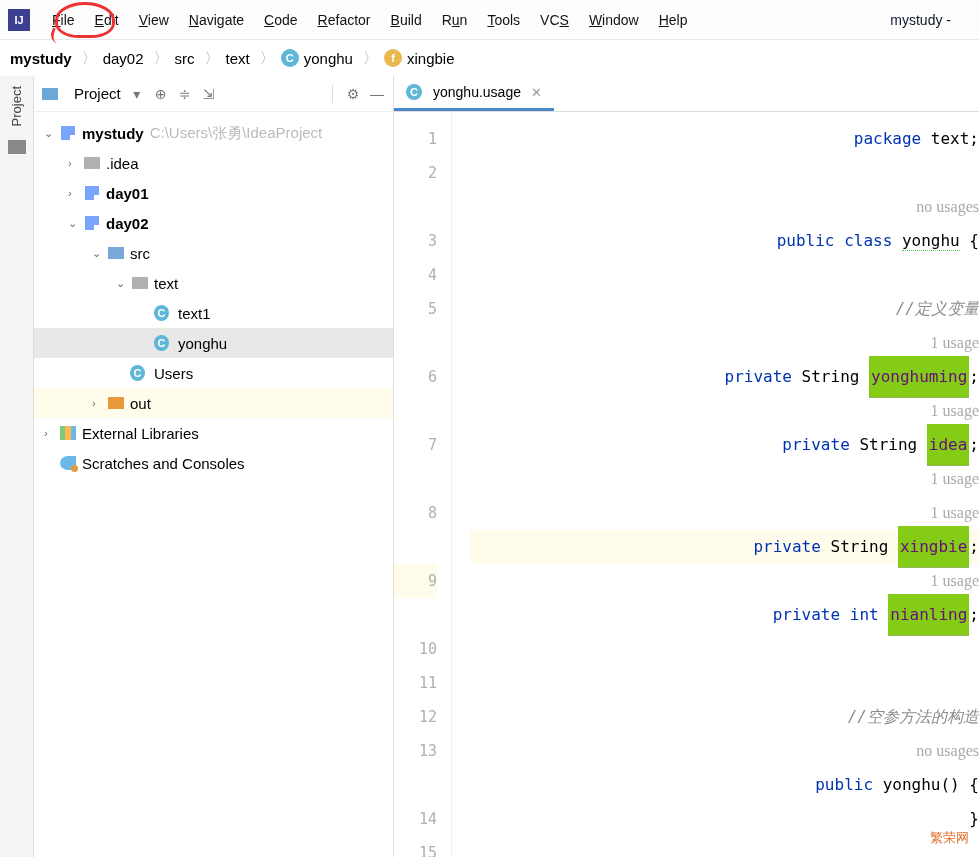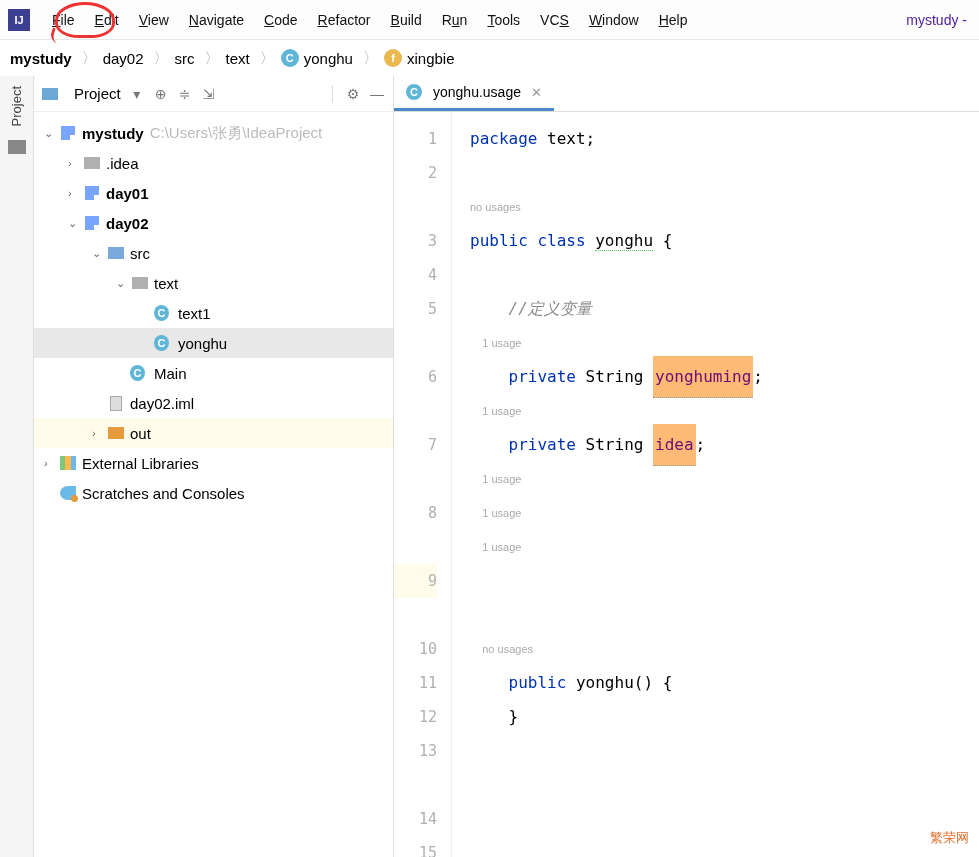--- a/index.html
+++ b/index.html
@@ -2,21 +2,21 @@
 <html><head>
 <meta charset="utf-8">
 <style>
 * { box-sizing: border-box; margin: 0; padding: 0; }
 body { font-family: "Segoe UI", Arial, sans-serif; font-size: 14px; background: #fff; color: #000; width: 979px; height: 857px; overflow: hidden; position: relative; }
 .menubar { height: 40px; display: flex; align-items: center; padding: 0 8px; background: #fdfdfd; border-bottom: 1px solid #e8e8e8; }
 .menubar .app-icon { width: 22px; height: 22px; background: #3c3f8f; display: flex; align-items: center; justify-content: center; color: #fff; font-weight: bold; font-size: 11px; margin-right: 12px; }
 .menubar .menuitem { margin: 0 10px; cursor: pointer; color: #111; }
 .menubar .menuitem u { text-decoration: underline; }
 .menubar .spacer { flex: 1; }
-.menubar .title-right { color: #4c1d95; margin-right: 4px; }
+.menubar .title-right { color: #0f172a; margin-right: 20px; }
 .file-circle { position: absolute; top: 2px; left: 55px; width: 60px; height: 36px; border: 3px solid #e33; border-radius: 50% 50% 40% 40%; pointer-events: none; }
 .file-tail { position: absolute; top: 30px; left: 50px; width: 18px; height: 14px; border-left: 3px solid #e33; border-bottom-left-radius: 10px; transform: rotate(20deg); pointer-events: none; }
 .breadcrumb { height: 36px; display: flex; align-items: center; padding: 0 10px; background: #fff; font-size: 15px; }
 .breadcrumb .seg { display: flex; align-items: center; margin-right: 4px; }
 .breadcrumb .arrow { color: #aaa; margin: 0 6px; }
 .c-icon { display: inline-flex; width: 18px; height: 18px; border-radius: 50%; background: #5fb6d6; color: #fff; font-size: 11px; font-weight: bold; align-items: center; justify-content: center; margin-right: 5px; }
 .f-icon { display: inline-flex; width: 18px; height: 18px; border-radius: 50%; background: #e9b84f; color: #fff; font-size: 11px; font-weight: bold; align-items: center; justify-content: center; margin-right: 5px; }
 .main { display: flex; height: calc(100% - 76px); }
 .project-sidebar { width: 34px; background: #f5f5f5; border-right: 1px solid #ddd; display: flex; flex-direction: column; align-items: center; padding-top: 10px; }
 .project-sidebar .label { writing-mode: vertical-rl; transform: rotate(180deg); font-size: 13px; color: #444; margin-bottom: 14px; }
@@ -45,28 +45,28 @@
 .path-hint { color: #bbb; margin-left: 6px; }
 .bold { font-weight: bold; }
 .editor-area { flex: 1; display: flex; flex-direction: column; }
 .editor-tabs { height: 36px; display: flex; align-items: stretch; border-bottom: 1px solid #ddd; }
 .editor-tab { display: flex; align-items: center; padding: 0 12px; border-bottom: 3px solid #4a88c7; background: #fff; gap: 6px; }
 .editor-tab .close { color: #999; font-size: 13px; cursor: pointer; margin-left: 4px; }
 .editor-body { flex: 1; display: flex; overflow: hidden; }
 .gutter { width: 58px; background: #fff; border-right: 1px solid #eee; text-align: right; padding: 10px 14px 0 0; color: #b0b0b0; font-family: "Consolas", monospace; font-size: 15px; line-height: 34px; position: relative; }
 .gutter .ln { height: 34px; }
 .gutter .ln.curr { background: #fffcec; }
-.code { flex: 1; padding: 10px 0 0 18px; font-family: "Consolas", monospace; font-size: 16px; line-height: 34px; }
+.code { flex: 1; padding: 10px 0 0 18px; font-family: "Consolas", monospace; font-size: 16px; line-height: 34px; text-align: right; }
 .code-line { height: 34px; white-space: pre; }
 .code-line.curr { background: #fffcec; }
-.hint { color: #aaa; font-size: 11px; font-family: Liberation Sans, sans-serif; }
+.hint { color: #aaa; font-size: 16px; font-family: Liberation Serif, serif; }
 .kw { color: #0033b3; }
 .comment { color: #8c8c8c; font-style: italic; }
 .classname { color: #000; }
-.field { color: #660e7a; background: #fdba74; border-bottom: 1px dotted #999; padding: 11px 2px; margin-top: 13px; }
+.field { color: #660e7a; background: #84cc16; border-bottom: 1px dotted #999; padding: 11px 2px; margin-top: 13px; }
 .watermark { position: absolute; right: 10px; bottom: 10px; font-size: 13px; color: #e07030; }
 .sep { width: 1px; height: 18px; background: #ddd; margin: 0 4px; }
 </style>
 </head>
 <body>
 
 <div class="menubar">
   <div class="app-icon">IJ</div>
   <span class="menuitem"><u>F</u>ile</span>
   <span class="menuitem"><u>E</u>dit</span>
@@ -178,27 +178,21 @@
       <div class="tree-row selected" style="padding-left:120px">
           <span class="icon">
             <span class="c-icon" style="width:16px;height:16px">C</span>
           </span>
           <span>yonghu</span>
         </div>
       <div class="tree-row" style="padding-left:96px">
           <span class="icon">
             <span class="c-icon" style="width:16px;height:16px">C</span>
           </span>
-          <span>Main</span>
-        </div>
-      <div class="tree-row" style="padding-left:72px">
-          <span class="icon">
-            <span class="file-icon"></span>
-          </span>
-          <span>day02.iml</span>
+          <span>Users</span>
         </div>
       <div class="tree-row hilite" style="padding-left:58px">
           <span class="chev">›</span>
           <span class="icon">
             <span class="folder-icon orange"></span>
           </span>
           <span>out</span>
         </div>
       <div class="tree-row" style="padding-left:10px">
           <span class="chev">›</span>
@@ -255,23 +249,26 @@
         <div class="code-line hint">no usages</div>
         <div class="code-line"><span class="kw">public class</span> <span class="classname" style="border-bottom:1px dotted #5c5">yonghu</span> {</div>
         <div class="code-line"></div>
         <div class="code-line">    <span class="comment">//定义变量</span></div>
         <div class="code-line hint">    <span>1 usage</span></div>
         <div class="code-line">    <span class="kw">private</span> String <span class="field">yonghuming</span>;</div>
         <div class="code-line hint">    <span>1 usage</span></div>
         <div class="code-line">    <span class="kw">private</span> String <span class="field">idea</span>;</div>
         <div class="code-line hint">    <span>1 usage</span></div>
         <div class="code-line hint">    <span>1 usage</span></div>
-        <div class="code-line hint">    <span>1 usage</span></div>
-        <div class="code-line"></div>
-        <div class="code-line"></div>
+        <div class="code-line curr">    <span class="kw">private</span> String <span class="field">xingbie</span>;</div>
+        <div class="code-line hint">    <span>1 usage</span></div>
+        <div class="code-line">    <span class="kw">private int</span> <span class="field">nianling</span>;</div>
+        <div class="code-line"></div>
+        <div class="code-line"></div>
+        <div class="code-line">    <span class="comment">//空参方法的构造</span></div>
         <div class="code-line hint">    <span>no usages</span></div>
         <div class="code-line">    <span class="kw">public</span> <span>yonghu</span>() {</div>
         <div class="code-line">    }</div>
       </div>
     </div>
   </div>
 </div>
 
 <div class="watermark">繁荣网</div>
 

